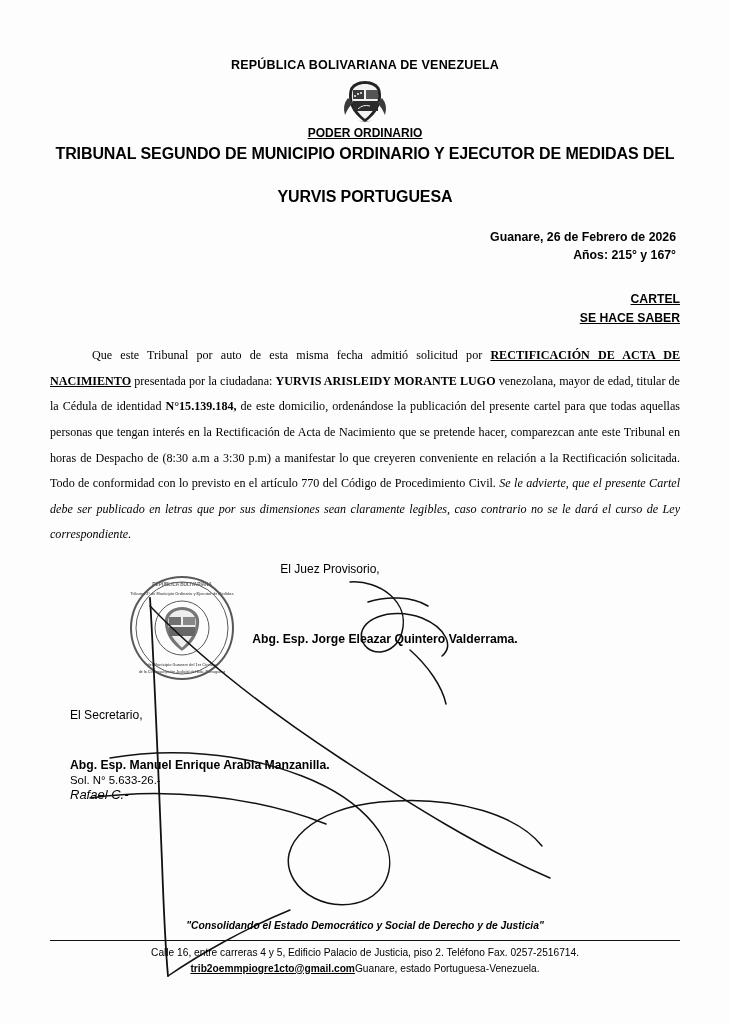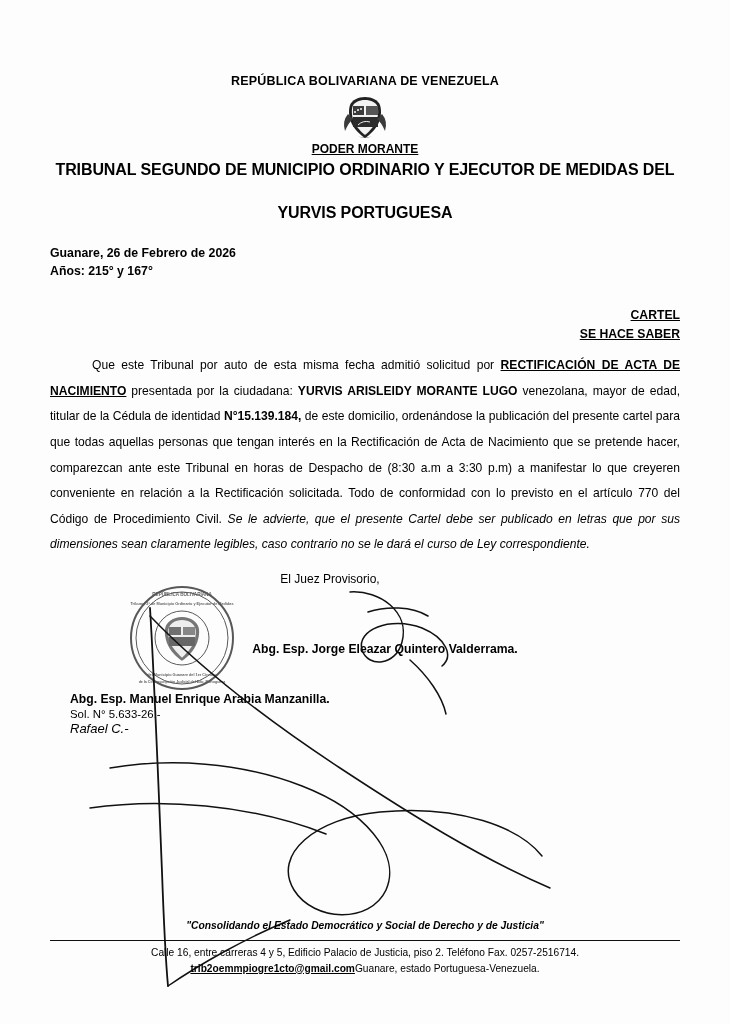--- a/index.html
+++ b/index.html
@@ -14,21 +14,21 @@
     font-family: "Liberation Sans", sans-serif;
     color: #000000;
     overflow: hidden;
   }
   .page {
     position: relative;
     width: 730px;
     height: 1024px;
     background: #fdfdfd;
     box-sizing: border-box;
-    padding: 60px 50px 0 50px;
+    padding: 44px 50px 0 50px;
   }
 
   
   .republic {
     text-align: center;
     font-weight: bold;
     font-size: 12.5px;
     letter-spacing: .2px;
     margin-top: 14px;
   }
@@ -49,45 +49,46 @@
     text-align: center;
     font-weight: bold;
     font-size: 16px;
     line-height: 1.33;
     margin-top: 3px;
     letter-spacing: -0.1px;
   }
 
   
   .dateblock {
-    text-align: left;
+    text-align: right;
     font-weight: bold;
     font-size: 12.3px;
     line-height: 1.45;
     margin-top: 22px;
     padding-right: 4px;
   }
 
   
   .cartel {
     text-align: right;
     font-weight: bold;
     font-size: 12.2px;
     text-decoration: underline;
     margin-top: 26px;
     line-height: 1.5;
   }
 
   
   .body-text {
-    margin-top: 10px;
+    margin-top: 16px;
     font-size: 12.1px;
     line-height: 2.12;
     text-align: justify;
     text-justify: inter-word;
+    font-family: Liberation Serif, serif;
   }
   .body-text .indent { display: inline-block; width: 42px; }
   .b { font-weight: bold; }
   .u { text-decoration: underline; }
   .i { font-style: italic; }
 
   
   .sig-zone {
     position: relative;
     margin-top: 14px;
@@ -194,21 +195,21 @@
       <circle cx="24" cy="16" r="1" fill="#fafafa"></circle>
       <circle cx="27" cy="15" r="1" fill="#fafafa"></circle>
       <circle cx="21" cy="18" r="1" fill="#fafafa"></circle>
       <path d="M24 31 q5 -5 12 -3" stroke="#eee" stroke-width="1" fill="none"></path>
       <path d="M14 20 q-6 7 -3 17 q4 -9 8 -12 Z" fill="#3b3b3b"></path>
       <path d="M48 20 q6 7 3 17 q-4 -9 -8 -12 Z" fill="#3b3b3b"></path>
       <path d="M24 42 q7 4 14 0 q-7 3 -14 0 Z" fill="#333"></path>
     </g>
   </svg>
 
-  <div class="poder">PODER MORANTE</div>
+  <div class="poder">PODER ORDINARIO</div>
   <div class="tribunal">
     <span>TRIBUNAL SEGUNDO DE MUNICIPIO ORDINARIO Y EJECUTOR DE MEDIDAS DEL</span><br>
     <br>
     <span>YURVIS PORTUGUESA</span>
   </div>
 
   <div class="dateblock">
     <div>Guanare, 26 de Febrero de 2026</div>
     <div>Años: 215° y 167°</div>
   </div>
@@ -252,20 +253,21 @@
         <path d="M60 196 C120 186 190 190 252 214 C314 238 352 282 336 318 C320 352 264 350 244 318 C222 282 266 246 330 240 C410 232 470 256 492 284"></path>
         <path d="M40 236 C110 226 200 232 276 262"></path>
         <path d="M118 414 C150 392 196 366 240 348"></path>
         <path d="M360 88 C378 104 392 124 396 142"></path>
       </g>
     </svg>
 
     <div class="juez-label">El Juez Provisorio,</div>
     <div class="juez-name">Abg. Esp. Jorge Eleazar Quintero Valderrama.</div>
 
+    <div class="secretario-label">El Secretario,</div>
     <div class="secretario-name">Abg. Esp. Manuel Enrique Arabia Manzanilla.</div>
     <div class="sol">Sol. N° 5.633-26.-</div>
     <div class="rafael">Rafael C.-</div>
   </div>
 
   <div class="footer">
     <div class="footer-motto">"Consolidando el Estado Democrático y Social de Derecho y de Justicia"</div>
     <hr class="footer-rule">
     <div class="footer-addr">
       <span>Calle 16, entre carreras 4 y 5, Edificio Palacio de Justicia, piso 2. Teléfono Fax. 0257-2516714.</span><br>

